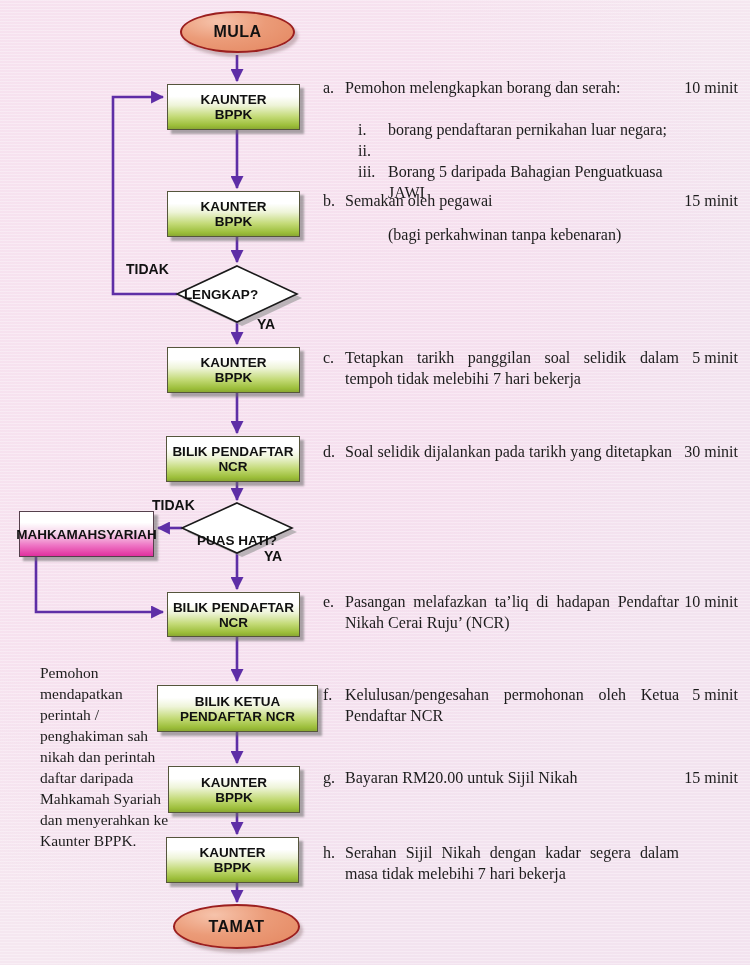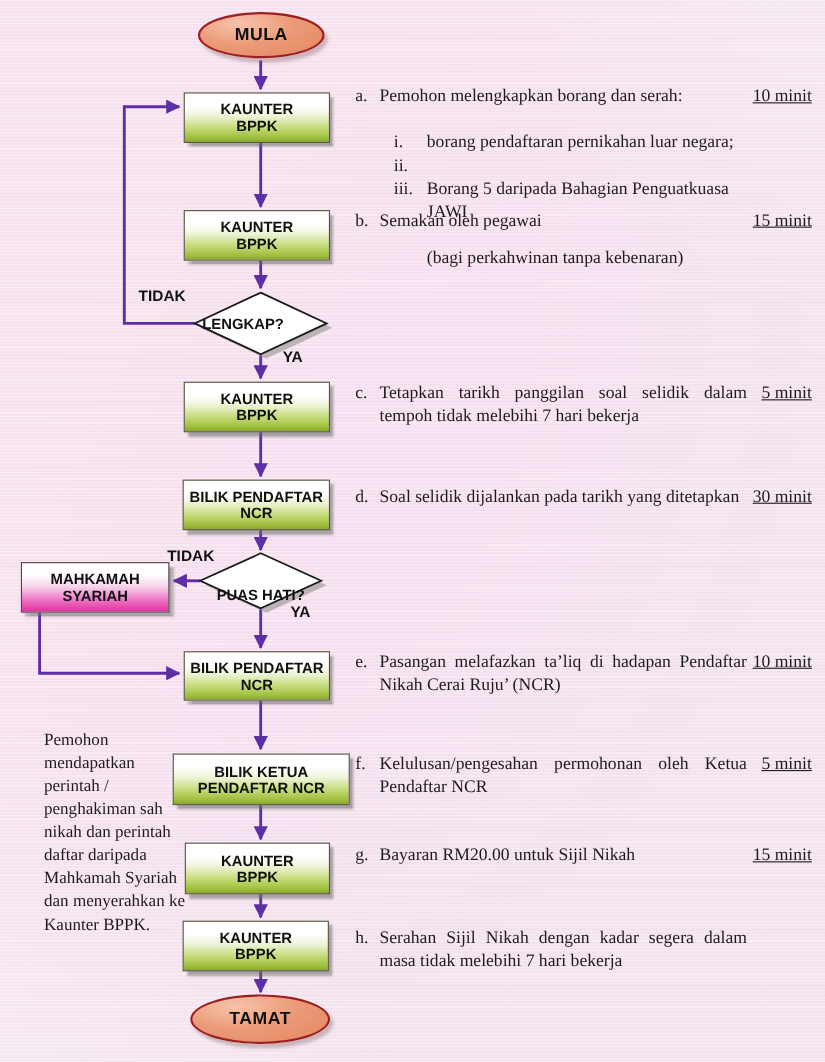--- a/index.html
+++ b/index.html
@@ -19,21 +19,21 @@
     border:1px solid #55553c;
     box-shadow:4px 4px 2px rgba(105,105,105,.55);
     display:flex; flex-direction:column; align-items:center; justify-content:center;
     font-weight:bold; font-size:13.5px; line-height:15px; color:#111; text-align:center;
   }
   .pinkbox {
     position:absolute; z-index:2; box-sizing:border-box;
     background:linear-gradient(to bottom, #ffffff 0%, #ffffff 24%, #f6d4ea 48%, #ee74c4 76%, #e0309e 100%);
     border:1px solid #55404c;
     box-shadow:4px 4px 2px rgba(105,105,105,.55);
-    display:flex; flex-direction:column; align-items:center; justify-content:center;
+    display:flex; flex-direction:row; align-items:center; justify-content:center;
     font-weight:bold; font-size:13.5px; line-height:15px; color:#111; text-align:center;
   }
   .oval {
     position:absolute; z-index:2; box-sizing:border-box;
     border:2.5px solid #9b1f1f; border-radius:50%;
     background:radial-gradient(ellipse at 32% 22%, #f6c3ab 0%, #eb9b78 45%, #e4865f 100%);
     box-shadow:3px 4px 3px rgba(120,90,90,.35);
     display:flex; align-items:center; justify-content:center;
     font-weight:bold; font-size:16px; color:#111; letter-spacing:.5px;
   }
@@ -43,21 +43,21 @@
   }
   .branch {
     position:absolute; z-index:2; font-weight:bold; font-size:14px; color:#111;
   }
   .step {
     position:absolute; left:322px; width:418px; z-index:2;
     font-family:"Liberation Serif", serif; font-size:16px; line-height:21px; color:#1c1c1c;
   }
   .step .letter { position:absolute; left:1px; top:0; }
   .step .stext { display:block; margin-left:23px; width:334px; text-align:justify; }
-  .step .dur { position:absolute; right:2px; top:0;text-decoration:underline; }
+  .step .dur { position:absolute; right:2px; top:0; }
   .subrow { position:relative; margin-left:36px; }
   .subrow .snum { position:absolute; left:0; top:0; }
   .subrow .sub-text { display:block; margin-left:30px; width:300px;margin-top:21px; }
   .court-note {
     position:absolute; left:40px; top:617px; width:133px; z-index:2;
     font-family:Liberation Serif, serif; font-size:15.5px; line-height:21px; color:#1c1c1c;margin-top:45px;
   }
 </style>
 </head>
 <body>

